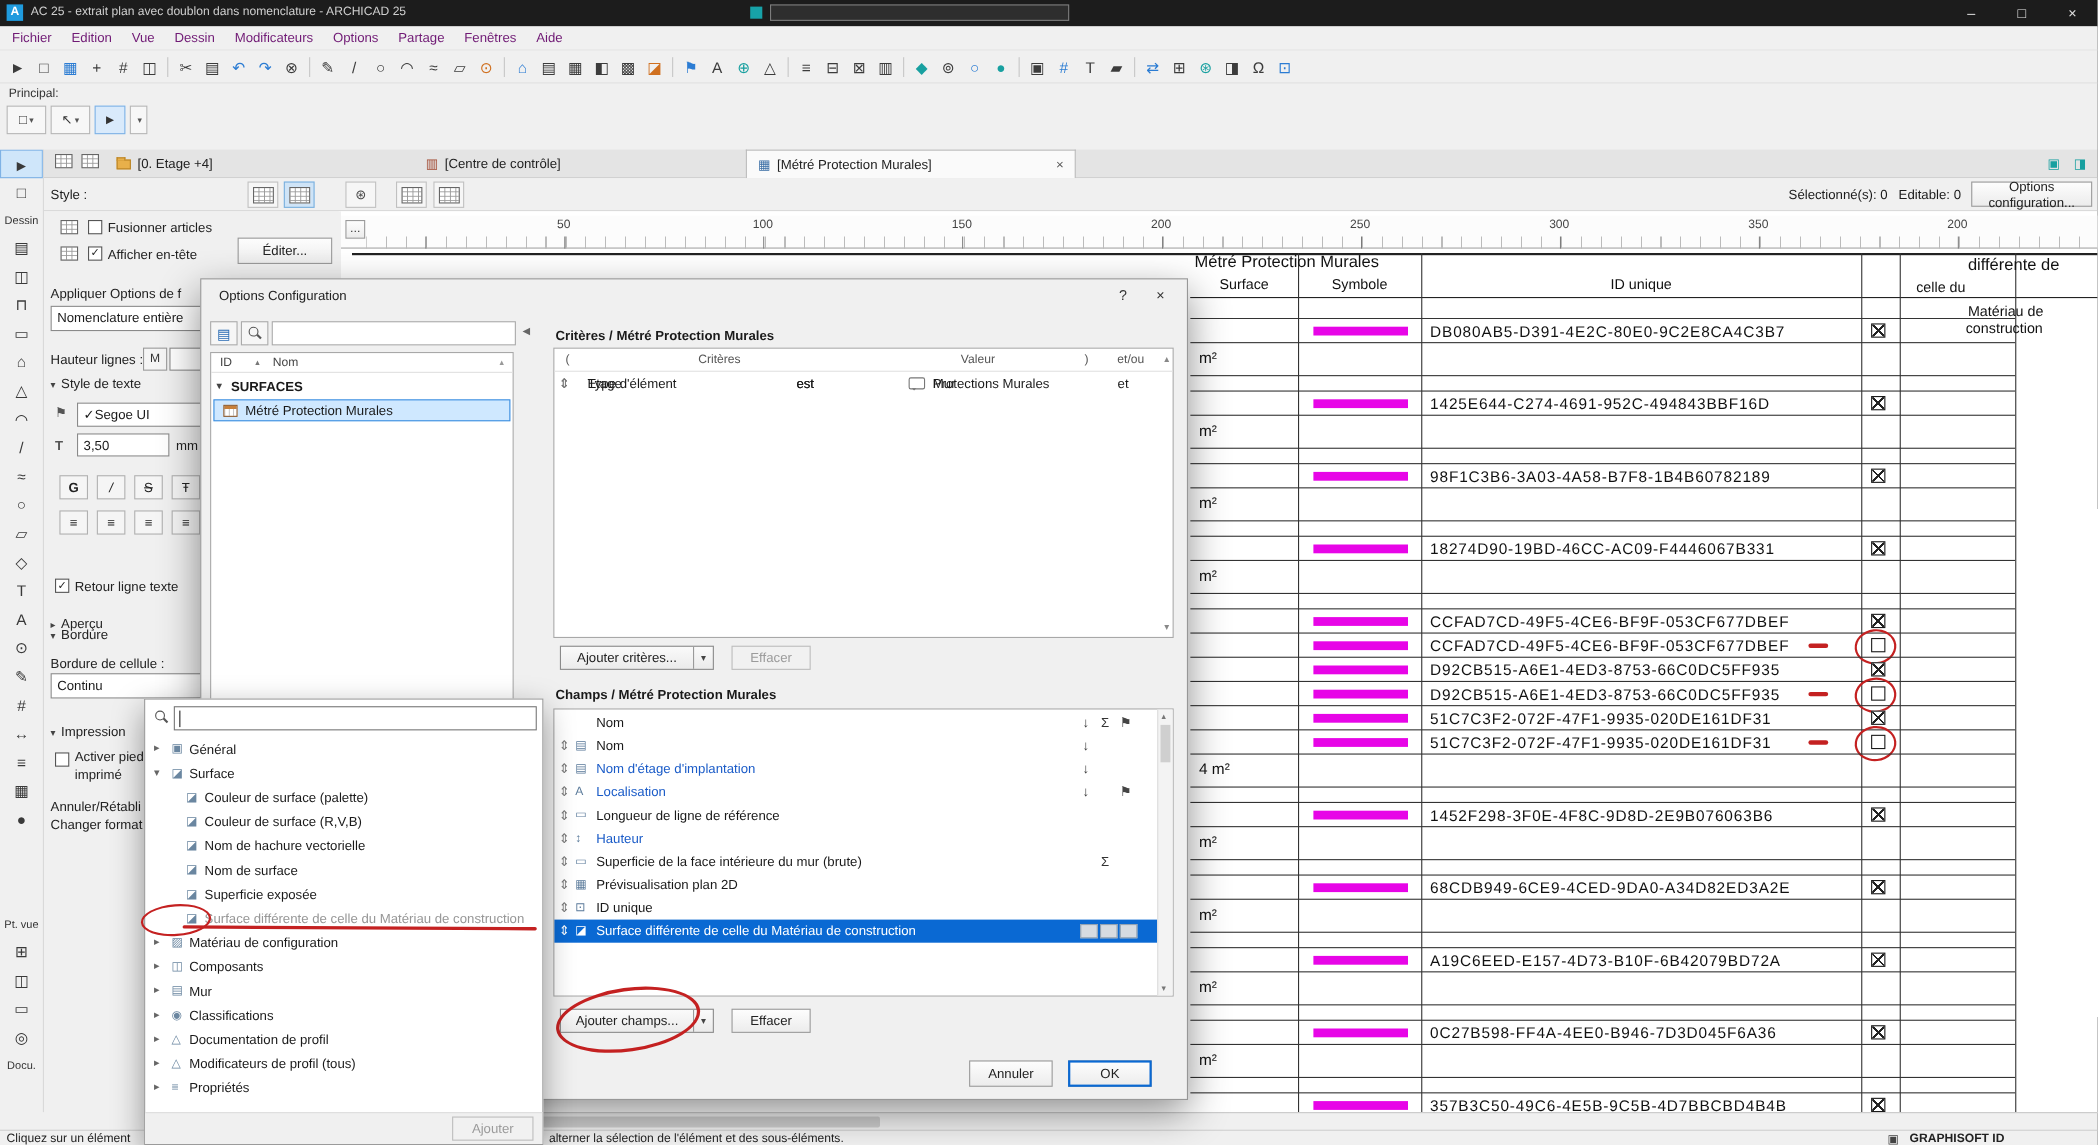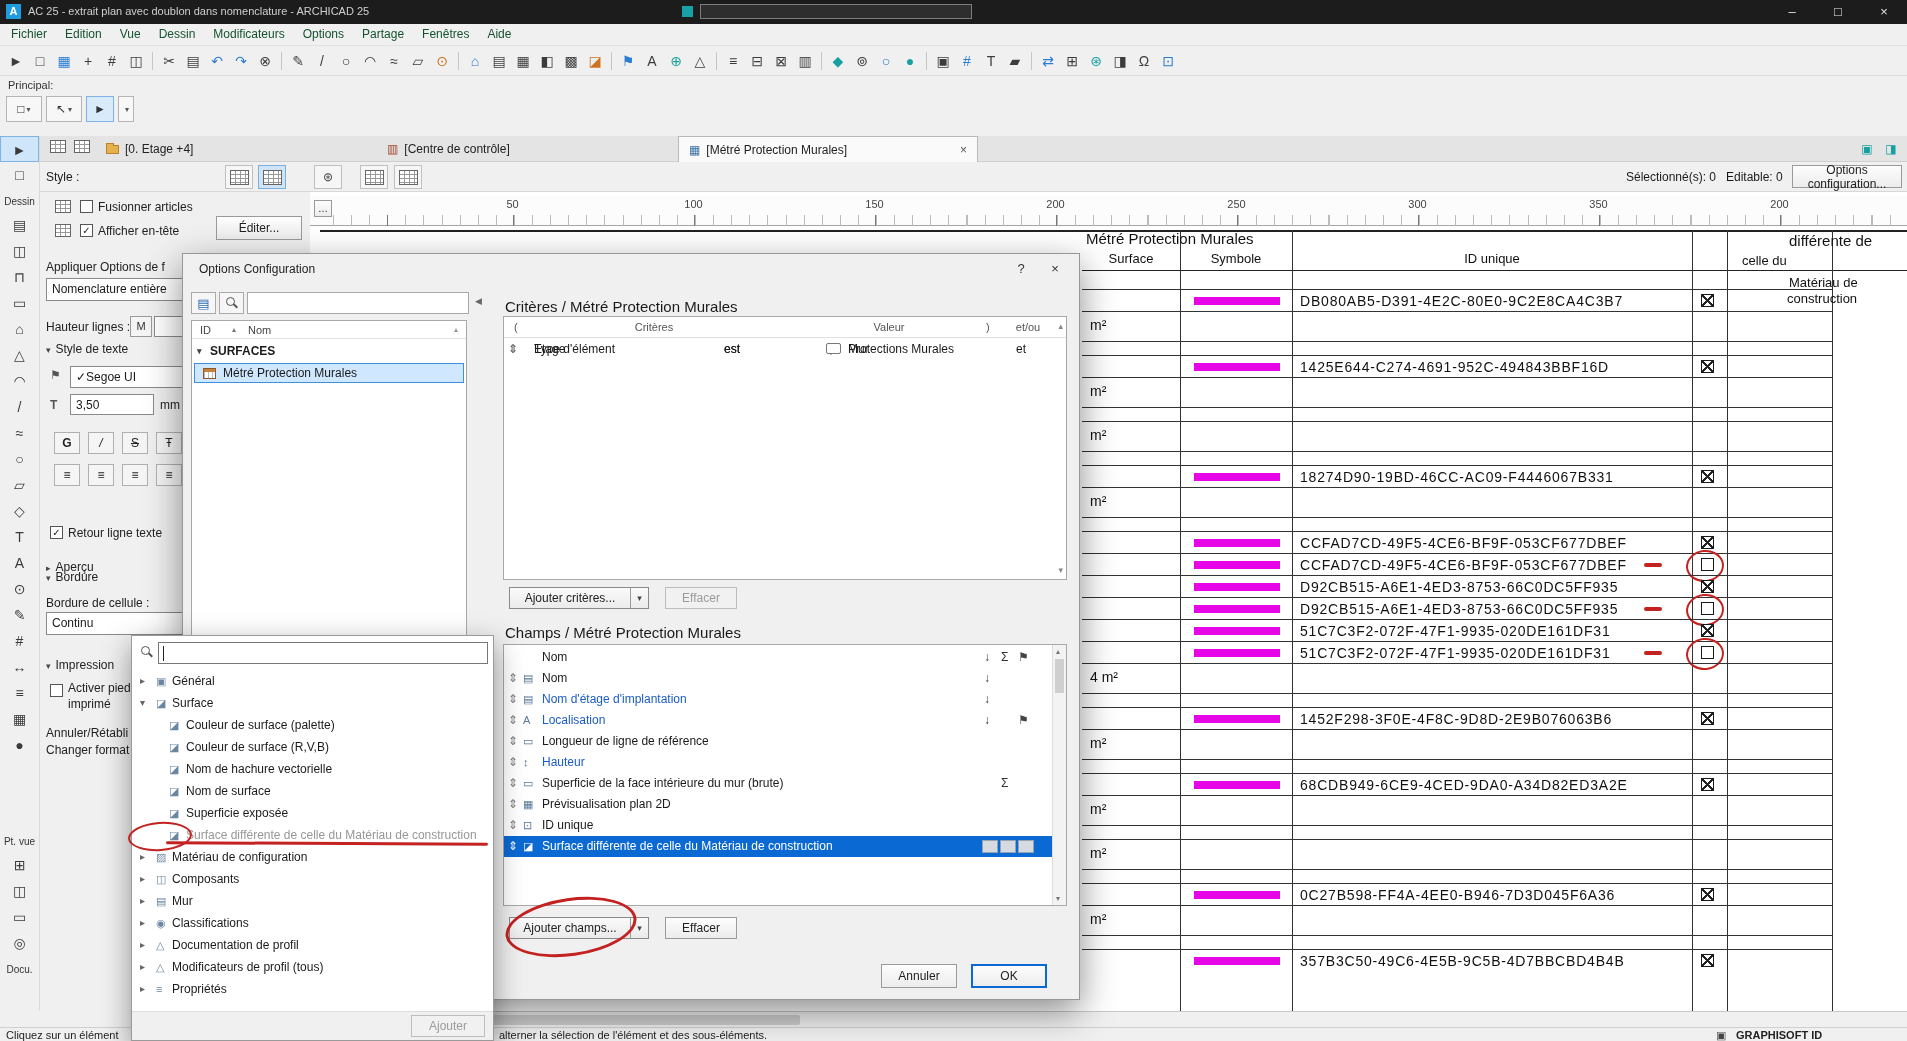--- a/index.html
+++ b/index.html
@@ -11,21 +11,21 @@
   
   .titlebar{left:0;top:0;width:1907px;height:24px;background:#1c1c1c;color:#d6d6d6}
   .applogo{position:absolute;left:6px;top:4px;width:15px;height:15px;background:#1f9bde;color:#fff;
            font-size:11px;font-weight:bold;text-align:center;line-height:15px}
   .wtitle{position:absolute;left:28px;top:5px;font-size:11px;color:#cfcfcf;white-space:nowrap}
   .tb-cube{left:682px;top:6px;width:11px;height:11px;background:#17a2a8}
   .tb-rect{left:700px;top:4px;width:272px;height:15px;border:1px solid #7d7d7d;background:#2e2e2e}
   .wbtn{top:0;width:46px;height:24px;text-align:center;line-height:24px;font-size:13px;color:#e0e0e0}
 
   .menubar{left:0;top:24px;width:1907px;height:22px;background:#f0f0f0;border-bottom:1px solid #e2e2e2;white-space:nowrap;padding-left:2px}
-  .menu-item{display:inline-block;padding:0 9px;line-height:21px;font-size:12px;color:#14532d}
+  .menu-item{display:inline-block;padding:0 9px;line-height:21px;font-size:12px;color:#701a75}
 
   .toolbar{left:0;top:46px;width:1907px;height:30px;background:#f0f0f0;border-bottom:1px solid #dcdcdc;
            display:flex;align-items:center;padding-left:4px}
   .tb-ic{width:24px;height:24px;text-align:center;line-height:24px;font-size:14px;color:#3c3c3c;flex:0 0 auto}
   .tb-ic.sep{width:1px;height:18px;background:#c6c6c6;margin:0 4px}
   .tb-ic.c1{color:#2b7cd3}.tb-ic.c2{color:#18a0a0}.tb-ic.c3{color:#d07020}
 
   .principal{left:0;top:76px;width:1907px;height:60px;background:#f0f0f0}
   .plabel{position:absolute;left:8px;top:3px;font-size:11px;color:#333}
   .pbtn{top:20px;height:26px;border:1px solid #b5b5b5;background:#f7f7f7;display:flex;align-items:center;justify-content:center;font-size:12px;color:#333}
@@ -120,21 +120,21 @@
   .mag{position:relative;width:14px;height:14px;display:inline-block}
   .mag::before{content:"";position:absolute;left:1px;top:1px;width:7px;height:7px;border:1.5px solid #555;border-radius:50%}
   .mag::after{content:"";position:absolute;left:8px;top:9px;width:5px;height:2px;background:#555;transform:rotate(45deg)}
   .iconbtn{position:absolute;width:25px;height:22px;border:1px solid #aaa;background:#f6f6f6;display:flex;align-items:center;justify-content:center;color:#2b6cb5;font-size:13px}
   .listhead{position:absolute;left:0;top:0;right:0;height:18px;border-bottom:1px solid #e0e0e0;color:#444;font-size:11px}
   .grouprow{position:absolute;left:0;top:20px;right:0;height:20px;line-height:20px;font-weight:bold;font-size:12px}
   .selrow{position:absolute;left:2px;top:42px;width:270px;height:20px;line-height:19px;background:#cfe8ff;border:1px solid #3d8fe0;font-size:12px}
   .sched-ic{display:inline-block;width:13px;height:11px;border:1px solid #8a5a30;vertical-align:-1px;
     background-image:linear-gradient(#c8803a 0 3px,transparent 3px),linear-gradient(90deg,#bbb 1px,transparent 1px);
     background-size:100% 100%,4px 100%;background-color:#fff}
-  .secttl{position:absolute;font-weight:normal;font-size:15px;color:#1a1a1a;white-space:nowrap}
+  .secttl{position:absolute;font-weight:bold;font-size:12px;color:#1a1a1a;white-space:nowrap}
   .crit-col{position:absolute;top:4px;font-size:11px;color:#555;text-align:center}
   .crow{position:absolute;left:0;right:14px;height:22px;line-height:22px;font-size:12px}
   .crow .h{position:absolute;left:4px;color:#777}
   .crow .c1c{position:absolute;left:30px}
   .crow .opc{position:absolute;left:220px}
   .crow .valc{position:absolute;left:344px;white-space:nowrap}
   .crow .etc{position:absolute;left:512px}
   .bubble{position:absolute;left:322px;top:5px;width:15px;height:11px;border:1px solid #777;border-radius:2px;display:none}
   .bubble::after{content:"";position:absolute;left:2px;bottom:-4px;border:2px solid transparent;border-top-color:#777}
   .crow.val-icon .bubble{display:block}
@@ -430,20 +430,31 @@
       <div class="s-check"></div>
       <div class="s-note"></div>
     </div>
       <div class="srow r-gap">
       <div class="s-surface"></div>
       <div class="s-symb"></div>
       <div class="s-guid"></div>
       <div class="s-check"></div>
       <div class="s-note"></div>
     </div>
+      <div class="srow r-guid">
+      <div class="s-surface"></div>
+      <div class="s-symb">
+          <div class="bar"></div>
+        </div>
+      <div class="s-guid">98F1C3B6-3A03-4A58-B7F8-1B4B60782189</div>
+      <div class="s-check">
+          <div class="cb on"></div>
+        </div>
+      <div class="s-note"></div>
+    </div>
       <div class="srow r-area">
       <div class="s-surface">m²</div>
       <div class="s-symb"></div>
       <div class="s-guid"></div>
       <div class="s-check"></div>
       <div class="s-note"></div>
     </div>
       <div class="srow r-gap">
       <div class="s-surface"></div>
       <div class="s-symb"></div>
@@ -597,20 +608,31 @@
       <div class="s-symb"></div>
       <div class="s-guid"></div>
       <div class="s-check"></div>
       <div class="s-note"></div>
     </div>
       <div class="srow r-gap">
       <div class="s-surface"></div>
       <div class="s-symb"></div>
       <div class="s-guid"></div>
       <div class="s-check"></div>
+      <div class="s-note"></div>
+    </div>
+      <div class="srow r-guid">
+      <div class="s-surface"></div>
+      <div class="s-symb">
+          <div class="bar"></div>
+        </div>
+      <div class="s-guid">A19C6EED-E157-4D73-B10F-6B42079BD72A</div>
+      <div class="s-check">
+          <div class="cb on"></div>
+        </div>
       <div class="s-note"></div>
     </div>
       <div class="srow r-area">
       <div class="s-surface">m²</div>
       <div class="s-symb"></div>
       <div class="s-guid"></div>
       <div class="s-check"></div>
       <div class="s-note"></div>
     </div>
       <div class="srow r-gap">

